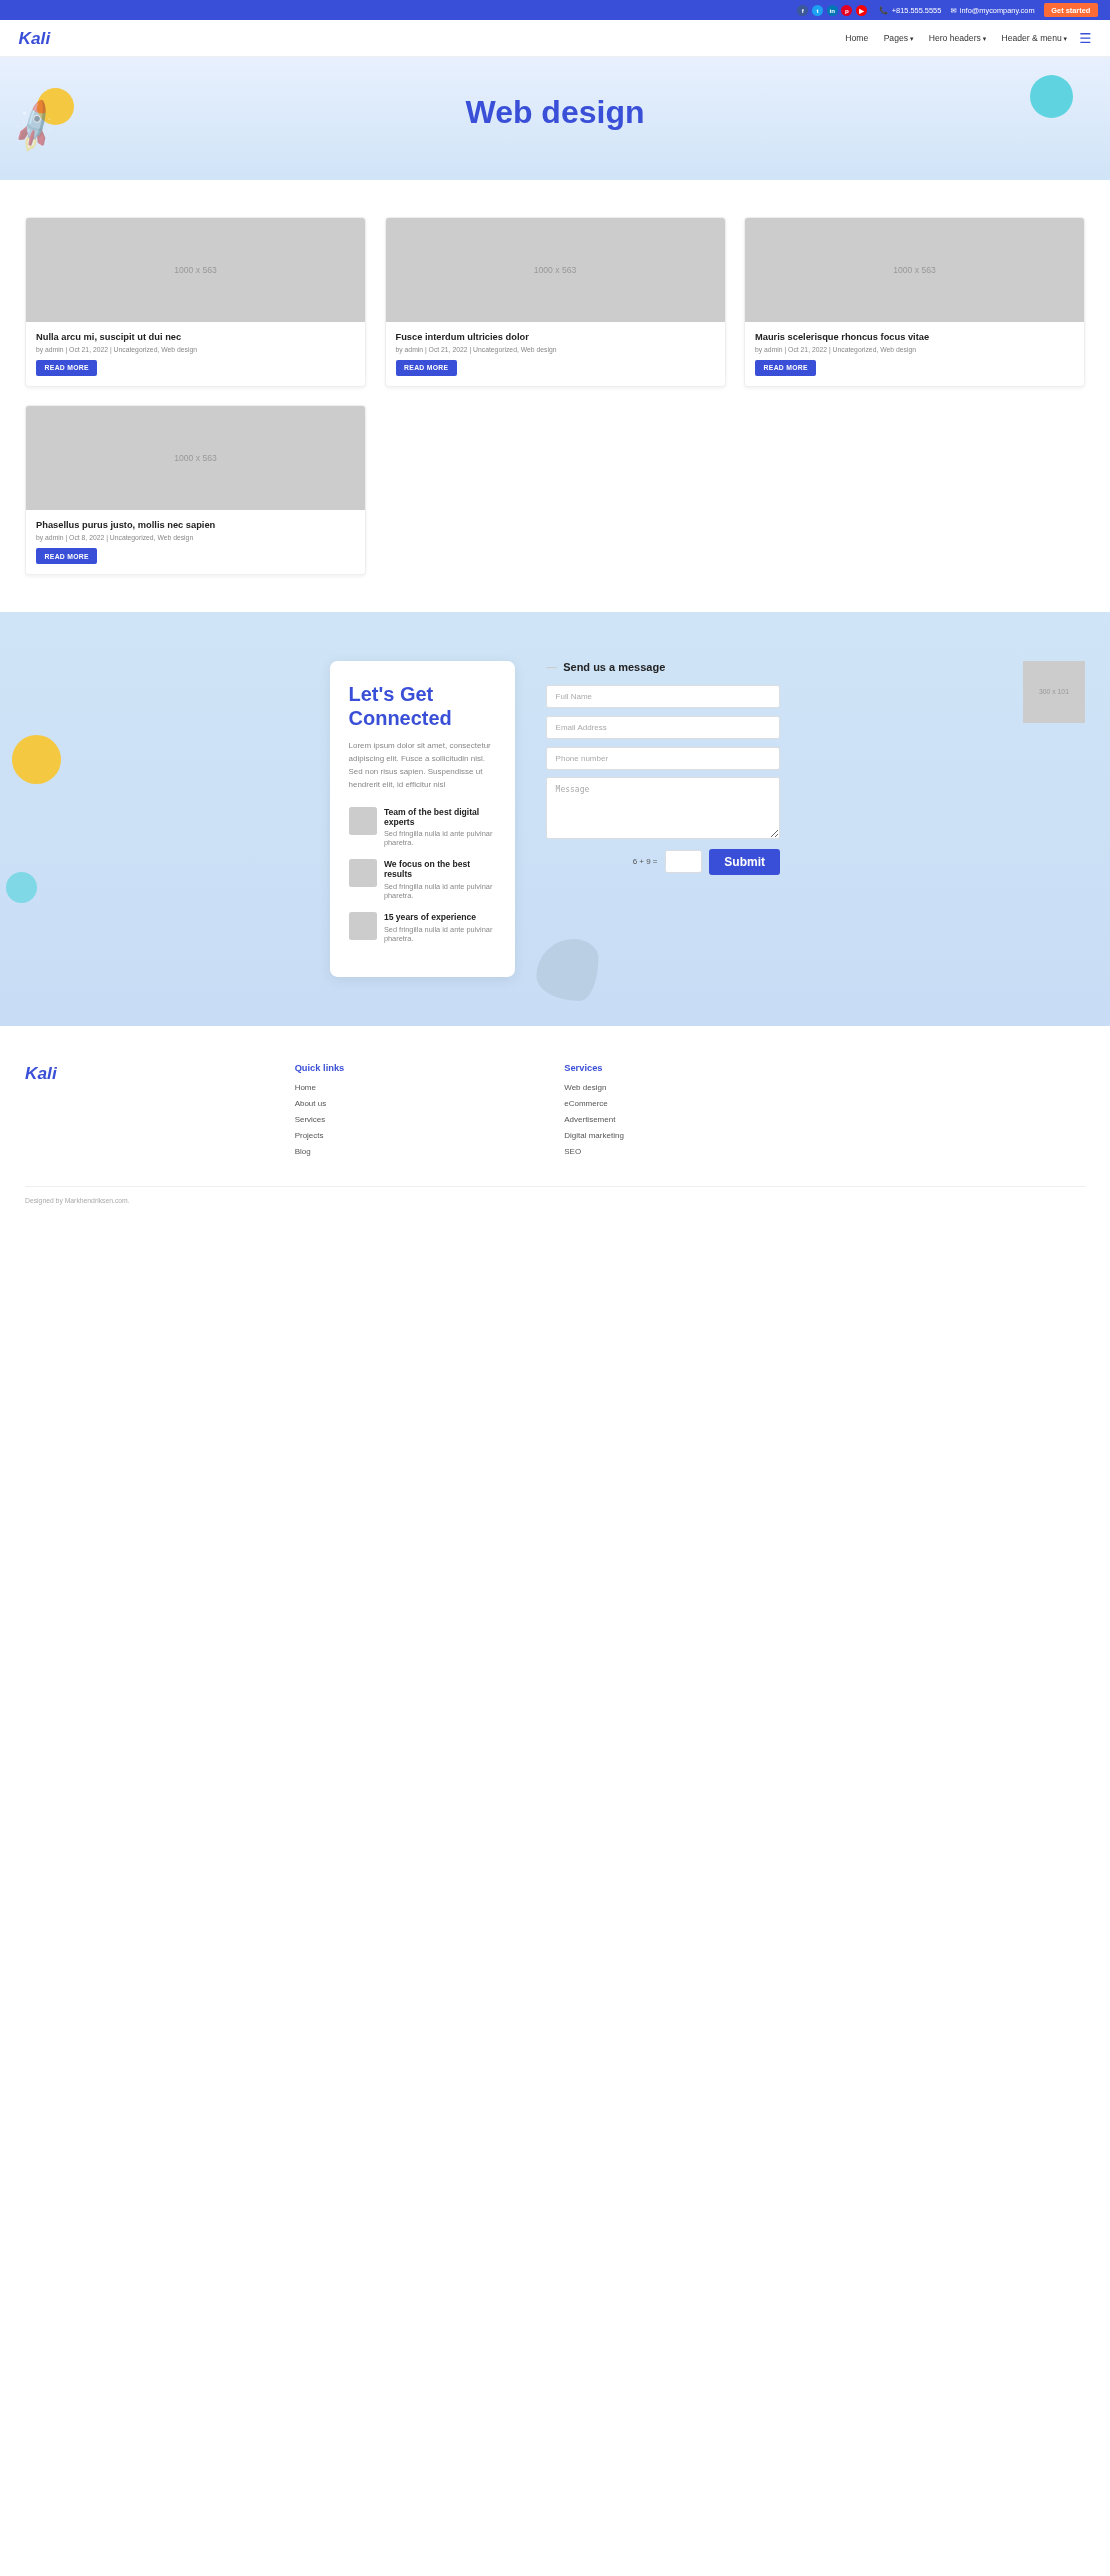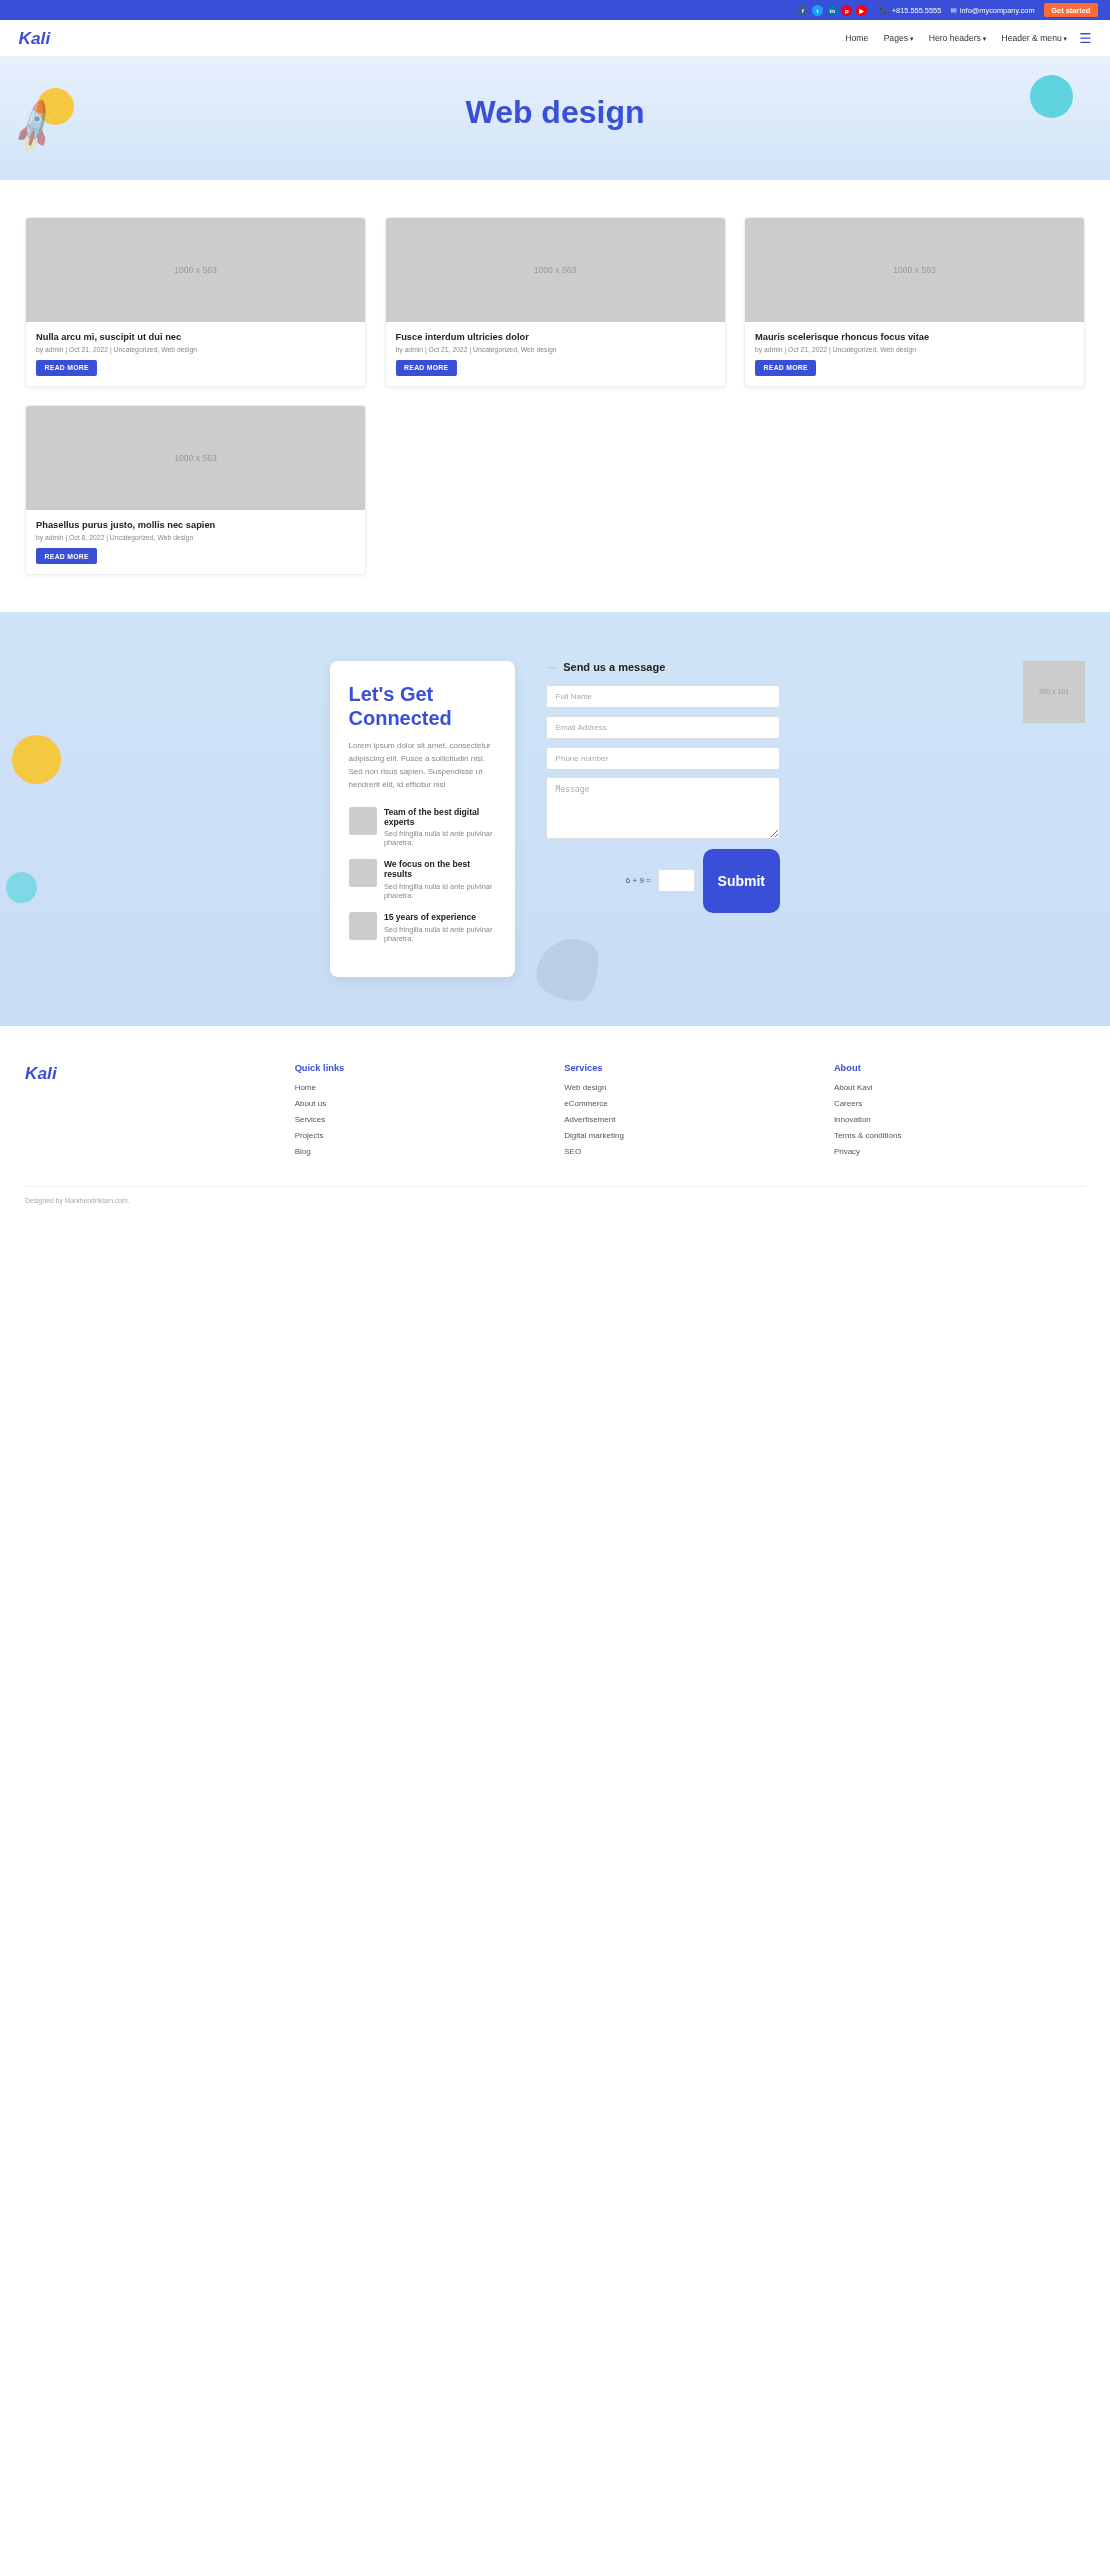--- a/index.html
+++ b/index.html
@@ -139,21 +139,21 @@
       width: 100%; padding: 6.2px 8.6px; border: 0.6px solid #ddd;
       border-radius: 2.5px; font-size: 8px; margin-bottom: 7.4px;
       outline: none; color: #333;
     }
     .form-field::placeholder { color: #aaa; }
     textarea.form-field { height: 62px; resize: vertical; }
     .captcha-row { display: flex; align-items: center; justify-content: flex-end; gap: 7.4px; }
     .captcha-text { font-size: 8px; color: #555; }
     .submit-btn {
       background: #3a4fd7; color: #fff; border: none;
-      padding: 24px 15px; font-size: 14px; border-radius: 10px; cursor: pointer; font-weight: bold;
+      padding: 6px 15px; font-size: 12px; border-radius: 3px; cursor: pointer; font-weight: bold;
     }
 
     
     .footer {
       background: #fff; padding: 37px 25px 18.5px;
     }
     .footer-grid {
       display: grid; grid-template-columns: 1fr 1fr 1fr 1fr; gap: 18.5px; margin-bottom: 25px;
     }
     .footer-logo { font-size: 17.3px; font-weight: 900; color: #3a4fd7; font-style: italic; }
@@ -339,28 +339,18 @@
       <h4>Services</h4>
       <ul>
         <li><a href="#">Web design</a></li>
         <li><a href="#">eCommerce</a></li>
         <li><a href="#">Advertisement</a></li>
         <li><a href="#">Digital marketing</a></li>
         <li><a href="#">SEO</a></li>
       </ul>
     </div>
 
-    <div class="footer-col">
-      <h4>About</h4>
-      <ul>
-        <li><a href="#">About Kavi</a></li>
-        <li><a href="#">Careers</a></li>
-        <li><a href="#">Innovation</a></li>
-        <li><a href="#">Terms &amp; conditions</a></li>
-        <li><a href="#">Privacy</a></li>
-      </ul>
-    </div>
   </div>
   <div class="footer-bottom">
     <span>Designed by Markhendriksen.com.</span>
   </div>
 </footer>
 
 
 </body></html>

